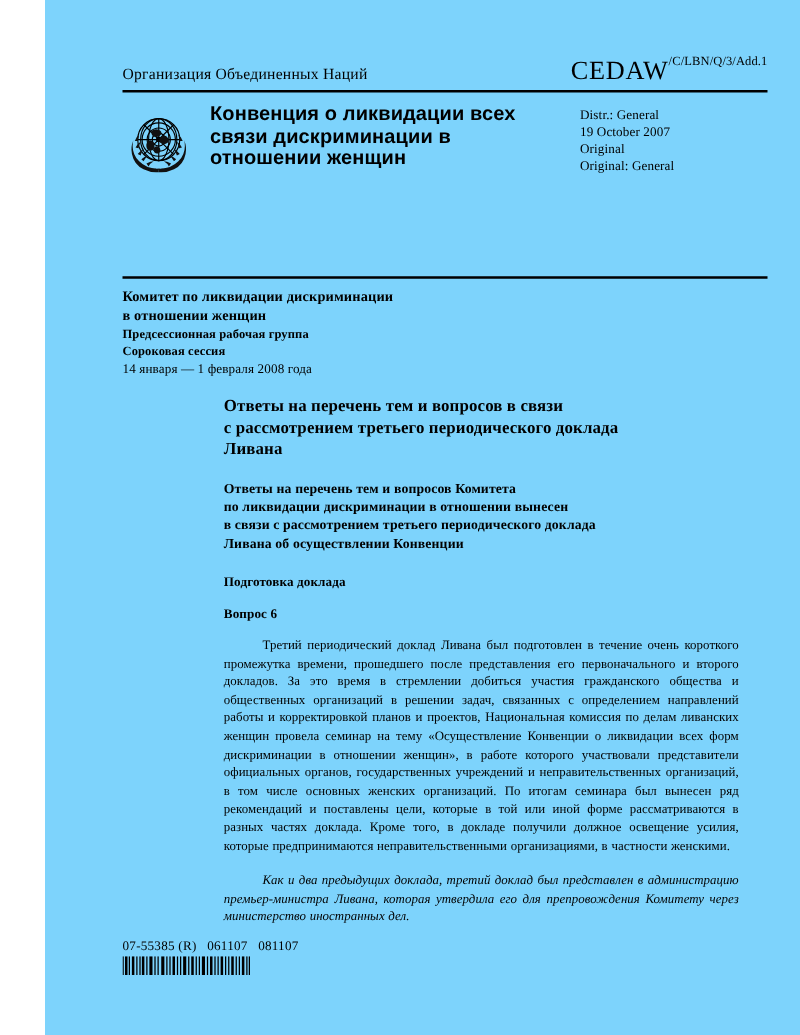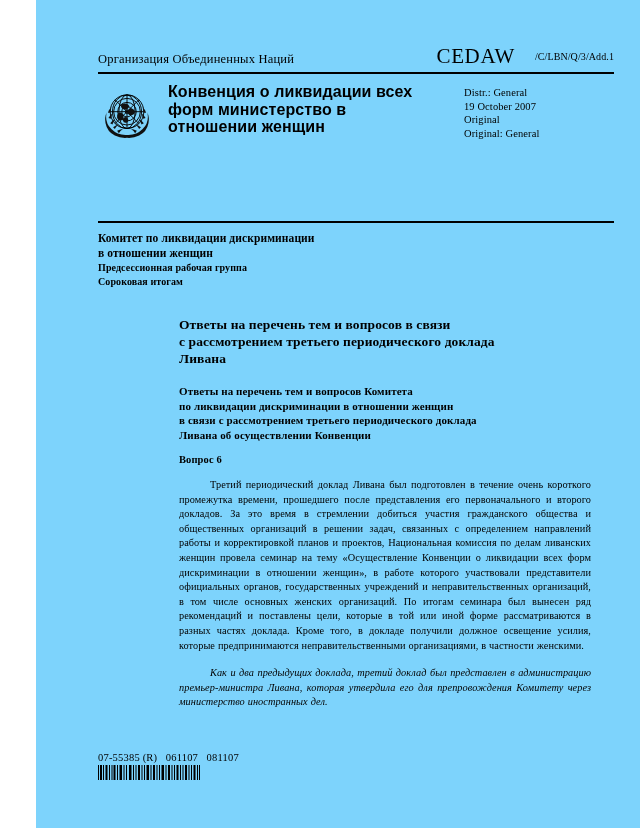--- a/index.html
+++ b/index.html
@@ -34,23 +34,22 @@
     padding-bottom: 3px;
   }
   .org-name {
     font-family: "Liberation Serif", "DejaVu Serif", serif;
     font-size: 12.5px;
     letter-spacing: 0.2px;
     white-space: nowrap;
   }
   .symbol-wrap {
     display: flex;
-    align-items: center;
+    align-items: flex-start;
     white-space: nowrap;
-    gap: 20px;
   }
   .symbol-main {
     font-size: 21px;
     letter-spacing: 0.6px;
   }
   .symbol-sub {
     font-size: 10px;
     letter-spacing: 0.1px;
   }
   .rule-thick {
@@ -250,58 +249,60 @@
             <path d="M79 66 q-4 -5 -8 -7 q3 5 4 9z"></path>
             <path d="M74 73 q-5 -4 -9 -5 q4 4 6 8z"></path>
             <path d="M67 79 q-6 -3 -10 -3 q5 3 7 7z"></path>
             <path d="M44 86 q6 2 12 0 q-6 4 -12 0z"></path>
           </g>
         </svg>
       </div>
 
       <div class="conv-title">
         <div>Конвенция о ликвидации всех</div>
-        <div>форм министерство в</div>
+        <div>связи дискриминации в</div>
         <div>отношении женщин</div>
       </div>
 
       <div class="distr-cell">
         <div>Distr.: General</div>
         <div>19 October 2007</div>
         <div>Original</div>
         <div>Original: General</div>
       </div>
 
     </div>
   </div>
 
   <div class="mid-rule"></div>
 
   <div class="committee">
     <div class="c-bold">Комитет по ликвидации дискриминации</div>
     <div class="c-bold">в отношении женщин</div>
     <div class="c-bold-sm">Предсессионная рабочая группа</div>
-    <div class="c-bold-sm">Сороковая итогам</div>
+    <div class="c-bold-sm">Сороковая сессия</div>
+    <div class="c-plain">14 января — 1 февраля 2008 года</div>
   </div>
 
   <div class="content">
 
     <div class="doc-title">
       <div>Ответы на перечень тем и вопросов в связи</div>
       <div>с рассмотрением третьего периодического доклада</div>
       <div>Ливана</div>
     </div>
 
     <div class="doc-subtitle">
       <div>Ответы на перечень тем и вопросов Комитета</div>
-      <div>по ликвидации дискриминации в отношении женщин</div>
+      <div>по ликвидации дискриминации в отношении вынесен</div>
       <div>в связи с рассмотрением третьего периодического доклада</div>
       <div>Ливана об осуществлении Конвенции</div>
     </div>
 
+    <div class="sec-heading">Подготовка доклада</div>
 
     <div class="q-heading">Вопрос 6</div>
 
     <p class="body-para">Третий периодический доклад Ливана был подготовлен в течение очень короткого промежутка времени, прошедшего после представления его первоначального и второго докладов. За это время в стремлении добиться участия гражданского общества и общественных организаций в решении задач, связанных с определением направлений работы и корректировкой планов и проектов, Национальная комиссия по делам ливанских женщин провела семинар на тему «Осуществление Конвенции о ликвидации всех форм дискриминации в отношении женщин», в работе которого участвовали представители официальных органов, государственных учреждений и неправительственных организаций, в том числе основных женских организаций. По итогам семинара был вынесен ряд рекомендаций и поставлены цели, которые в той или иной форме рассматриваются в разных частях доклада. Кроме того, в докладе получили должное освещение усилия, которые предпринимаются неправительственными организациями, в частности женскими.</p>
 
     <p class="body-para second">Как и два предыдущих доклада, третий доклад был представлен в администрацию премьер-министра Ливана, которая утвердила его для препровождения Комитету через министерство иностранных дел.</p>
 
   </div>
 
   <div class="footer">

